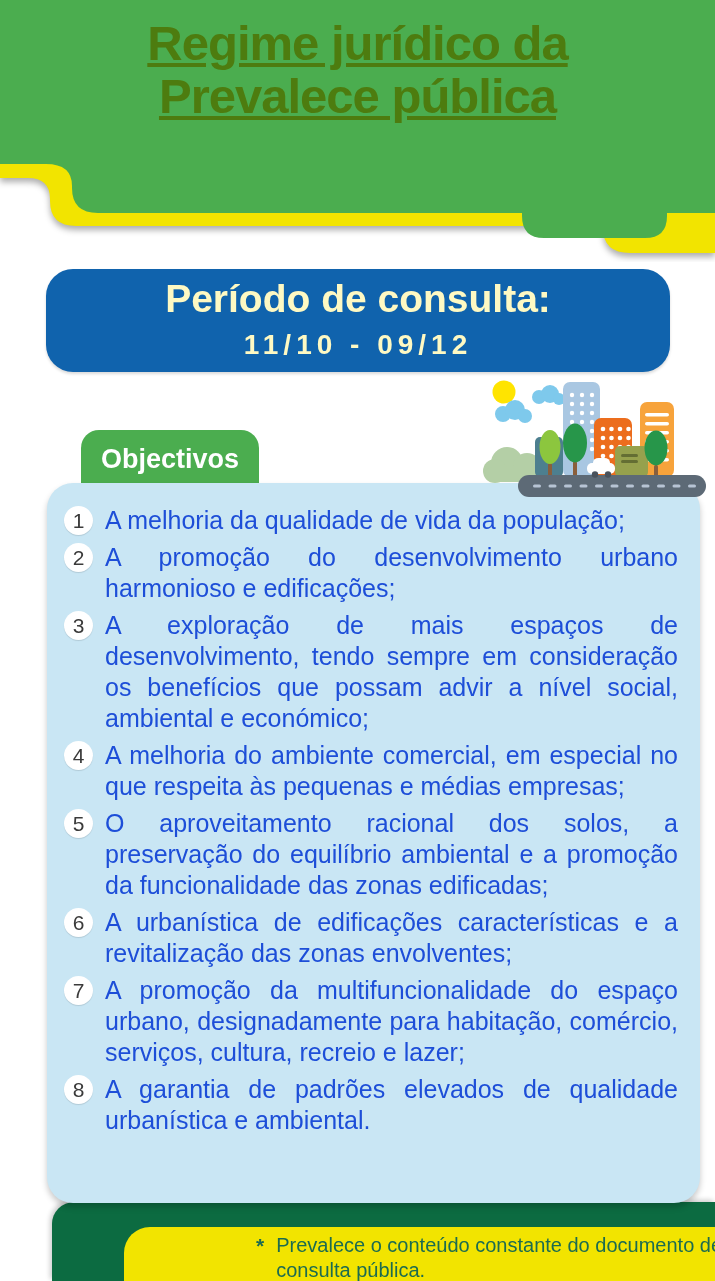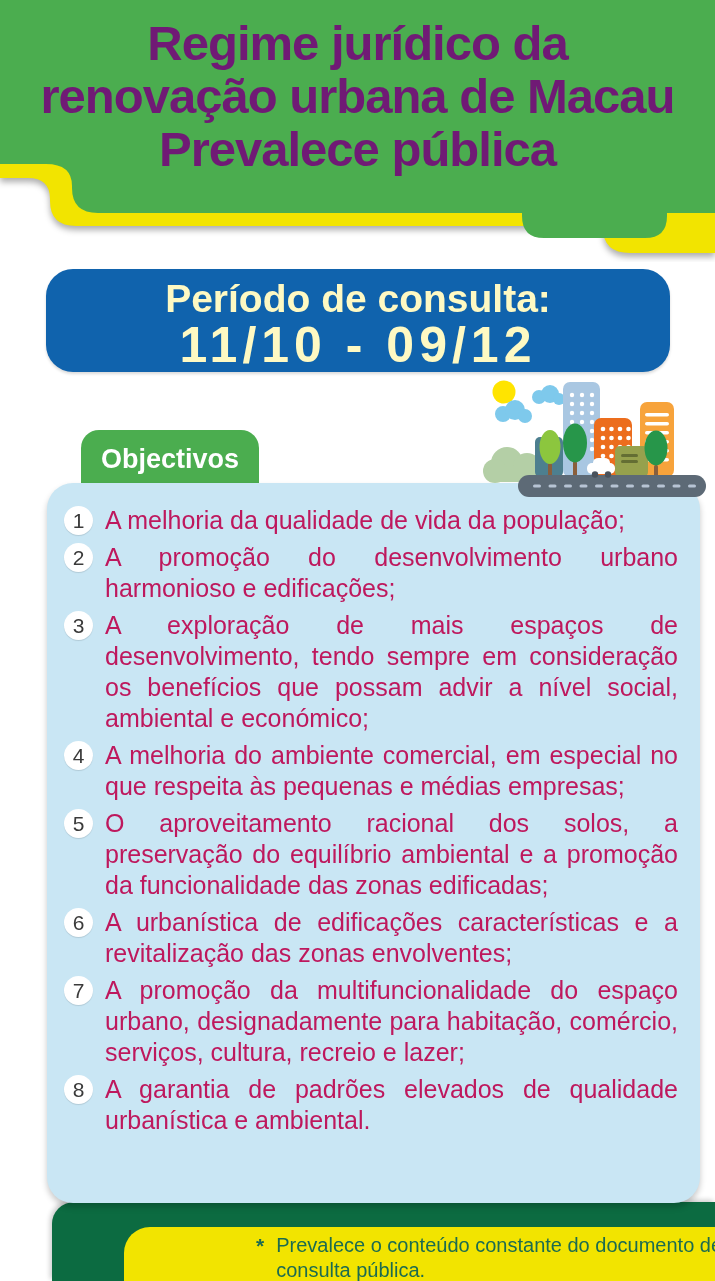--- a/index.html
+++ b/index.html
@@ -5,43 +5,43 @@
   html,body{margin:0;padding:0;background:#ffffff;}
   body{width:715px;height:1281px;position:relative;overflow:hidden;
        font-family:"Liberation Sans",sans-serif;}
   .abs{position:absolute;}
 
   
   #header-svg{position:absolute;top:0;left:0;z-index:1;}
   .yellow-path{fill:#f2e400;filter:drop-shadow(0 4px 3px rgba(0,0,0,0.32));}
   .green-path{fill:#4bad4f;}
   .poster-title{position:absolute;top:17px;left:0;width:715px;z-index:2;
-    text-align:center;color:#701a75;font-weight:bold;font-size:49px;
-    line-height:53px;letter-spacing:-1px;}
+    text-align:center;color:#4d7c0f;font-weight:bold;font-size:49px;
+    line-height:53px;letter-spacing:-1px;text-decoration:underline;}
 
   
   .period-box{left:46px;top:269px;width:624px;height:103px;background:#1063ad;
     border-radius:27px;z-index:2;box-shadow:0 2px 3px rgba(0,0,0,0.15);
     color:#fef9c3;text-align:center;font-weight:bold;}
   .period-line1{font-size:39px;line-height:46px;margin-top:7px;}
-  .period-line2{font-size:50px;line-height:46px;letter-spacing:5px;}
+  .period-line2{font-size:28px;line-height:46px;letter-spacing:5px;}
 
   
   .obj-tab{left:65px;top:430px;width:178px;height:64px;background:#4bad4f;
     border-radius:18px 18px 0 0;z-index:3;color:#fff;font-weight:bold;
     font-size:27px;text-align:center;line-height:58px;margin-left:16px;}
   .panel{left:47px;top:483px;width:653px;height:720px;background:#c9e6f4;
     border-radius:26px;z-index:4;box-shadow:0 4px 6px rgba(0,0,0,0.22);
     box-sizing:border-box;padding:22px 22px 0 17px;
     display:flex;flex-direction:column;gap:6px;}
   .obj-item{display:flex;align-items:flex-start;}
   .badge{flex:none;width:29px;height:29px;border-radius:50%;background:#ffffff;
     color:#3b3b3b;font-size:21px;line-height:29px;text-align:center;
     margin-right:12px;margin-top:1px;box-shadow:0 1px 1px rgba(0,0,0,0.12);}
-  .obj-text{flex:1;font-size:25px;line-height:31px;color:#be185d;
+  .obj-text{flex:1;font-size:25px;line-height:31px;color:#1d4ed8;
     text-align:justify;}
 
   
   #city-svg{position:absolute;left:455px;top:371px;z-index:5;}
 
   
   .footer-green{left:52px;top:1202px;width:663px;height:79px;background:#0c6b41;
     border-radius:22px 0 0 0;z-index:2;box-shadow:-2px -2px 5px rgba(0,0,0,0.2);}
   .footer-yellow{left:124px;top:1227px;width:591px;height:54px;background:#f2e400;
     border-radius:26px 0 0 0;z-index:3;}
@@ -52,21 +52,20 @@
 </head>
 <body>
 
 <svg id="header-svg" width="715" height="262" viewBox="0 0 715 262">
   <path class="yellow-path" d="M0,0 H715 V253 H630 Q603,253 603,228 V226 H76 Q50,226 50,201 V199 Q50,178 28,178 H0 Z"></path>
   <path class="green-path" d="M0,0 H715 V213 H667 V216 Q667,238 645,238 H544 Q522,238 522,216 V213 H98 Q72,213 72,188 V186 Q72,164 46,164 H0 Z"></path>
 </svg>
 
 <div class="poster-title">
   <div>Regime jurídico da</div>
-  <div>renovação urbana de Macau</div>
   <div>Prevalece pública</div>
 </div>
 
 <div class="abs period-box">
   <div class="period-line1">Período de consulta:</div>
   <div class="period-line2">11/10 - 09/12</div>
 </div>
 
 <svg id="city-svg" width="260" height="134" viewBox="0 0 260 134">
 

